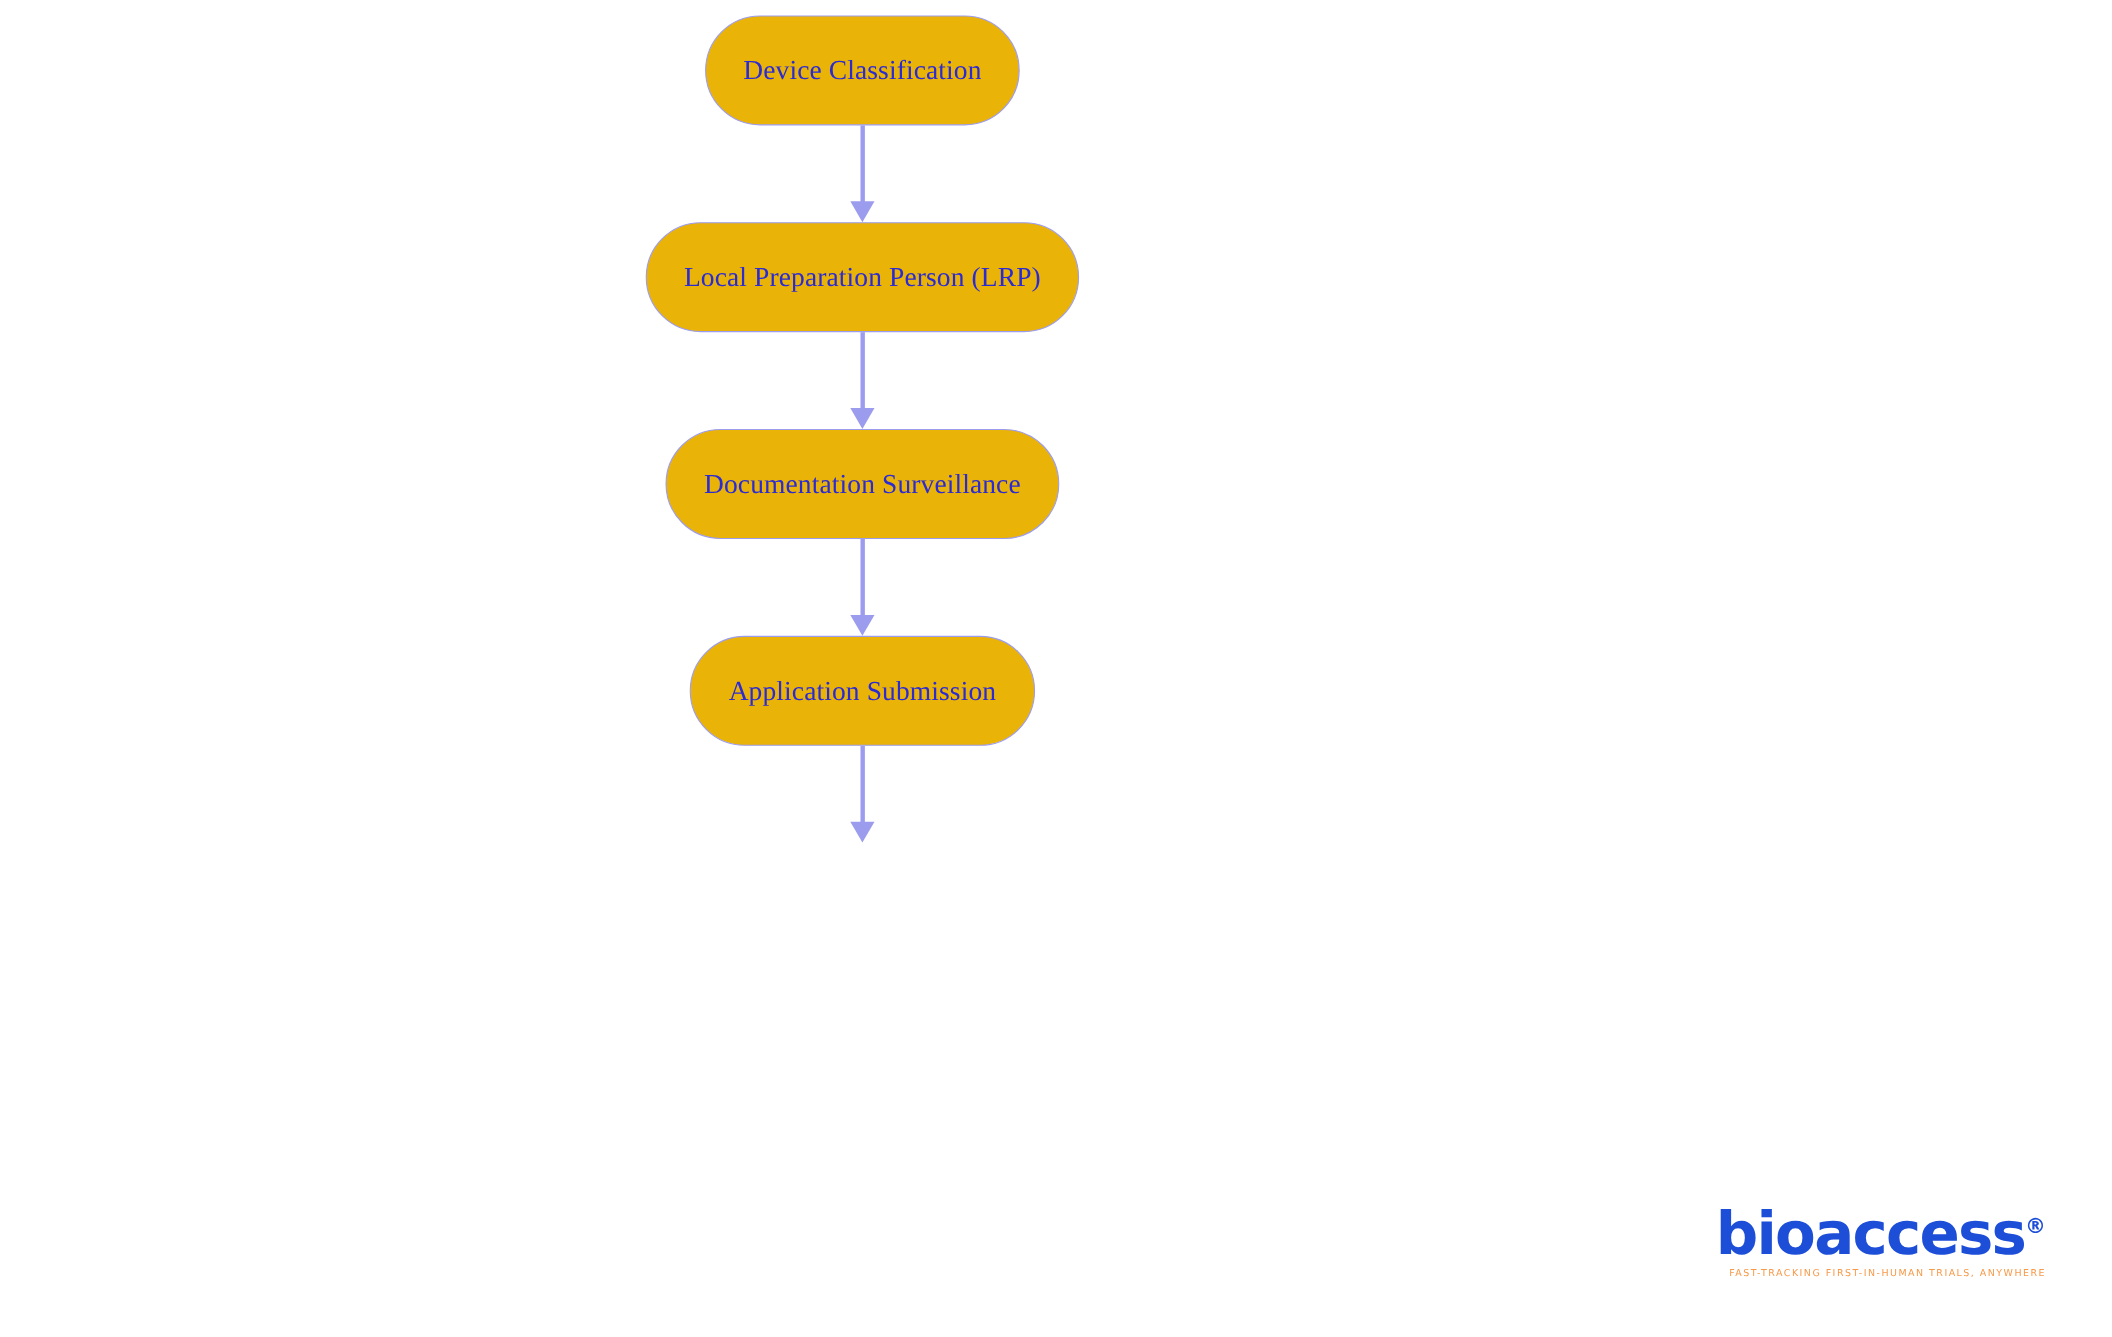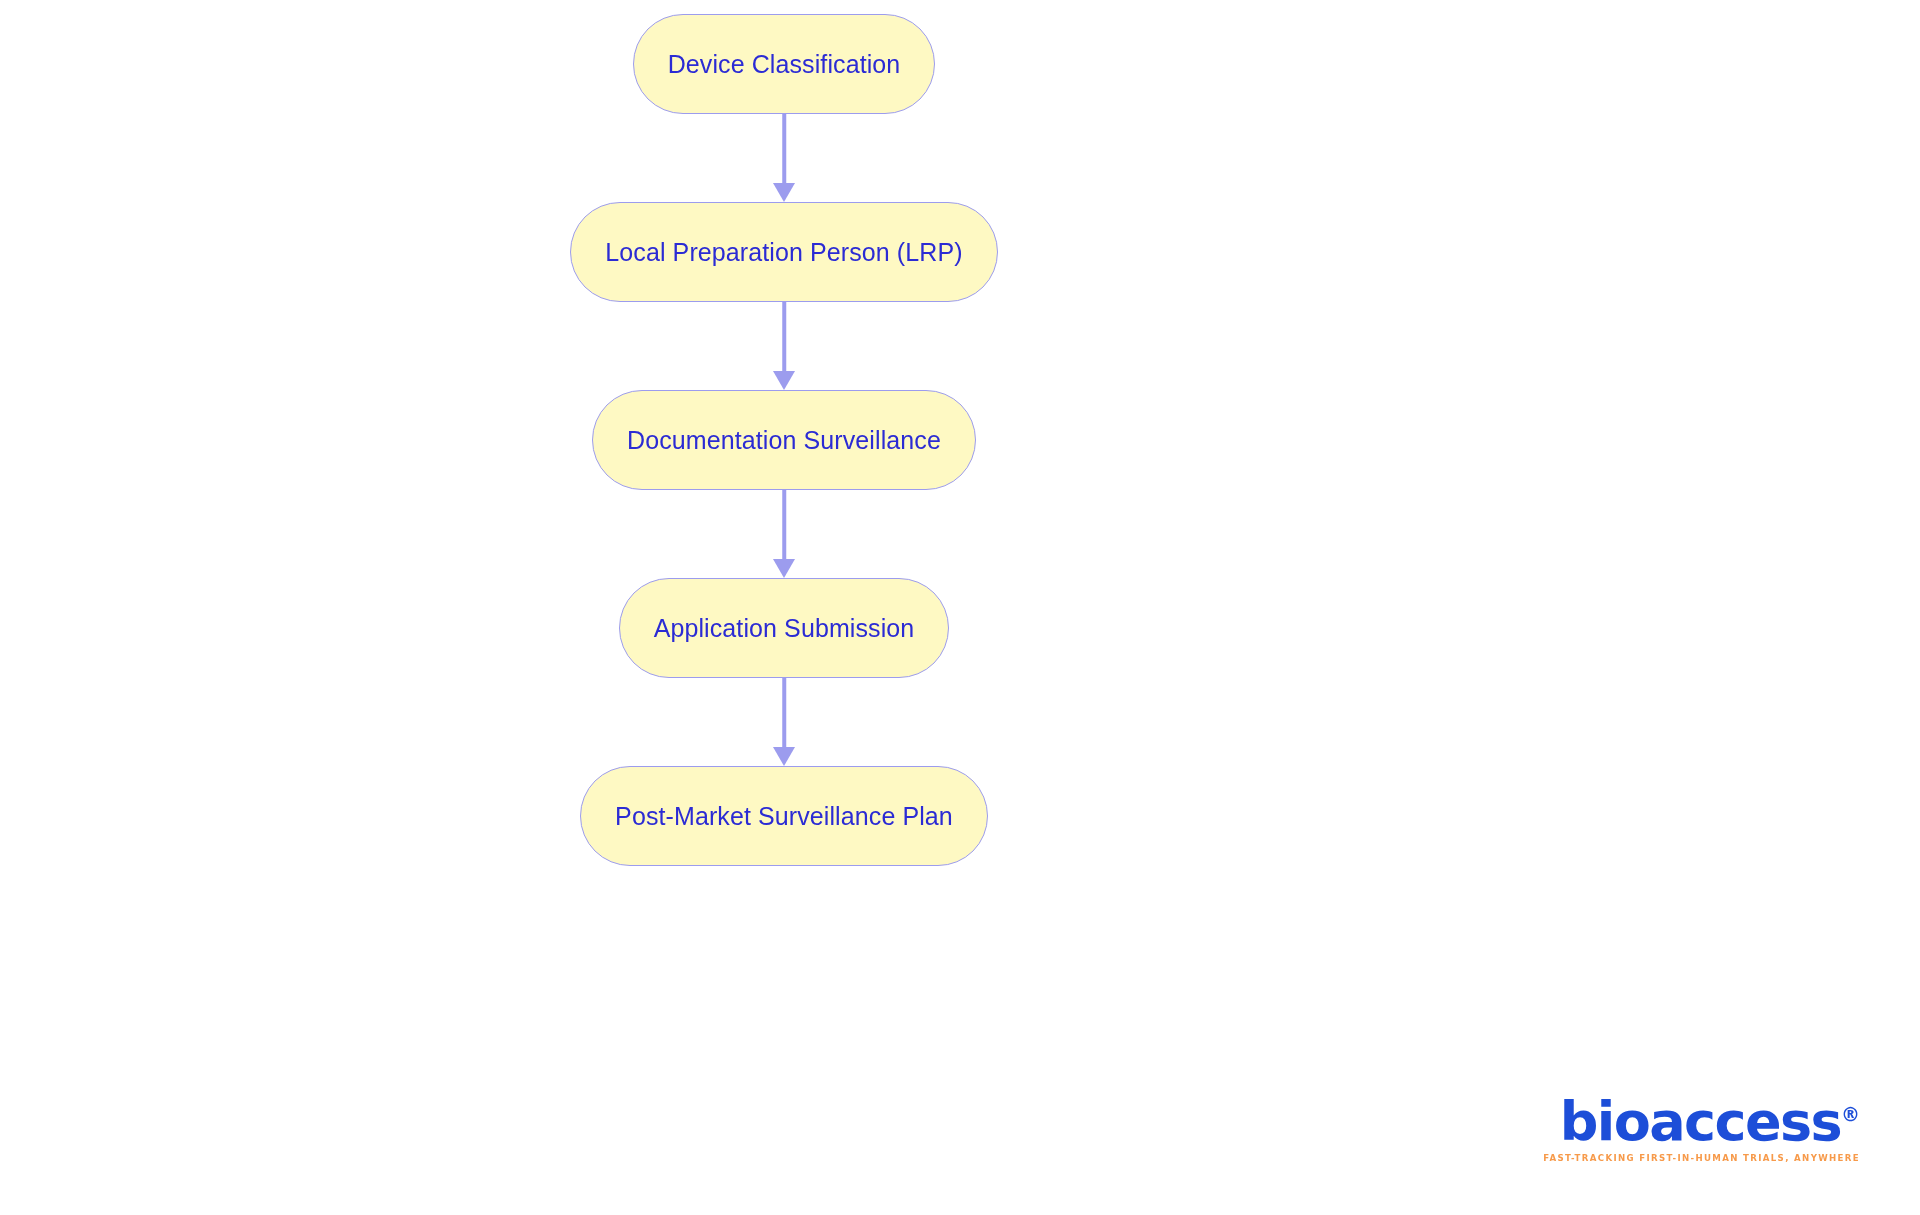--- a/index.html
+++ b/index.html
@@ -30,29 +30,30 @@
     left: 0;
     top: 0;
     width: 1568px;
     display: flex;
     flex-direction: column;
     align-items: center;
   }
 
   .node {
     box-sizing: border-box;
-    background: #fef9c3;
+    background: #eab308;
     border: 1.6px solid #9c9cee;
     border-radius: 56px;
     height: 100px;
     display: flex;
     align-items: center;
     justify-content: center;
     padding: 0 34px;
     position: relative;
+    font-family: Liberation Serif, serif;
   }
 
   .node-label {
     color: #2b2bd4;
     font-size: 25px;
     font-weight: 400;
     letter-spacing: 0.1px;
     white-space: nowrap;
     line-height: 1;
   }
@@ -104,21 +105,21 @@
   }
   .logo-reg {
     font-size: 19px;
     font-weight: 700;
     vertical-align: super;
     letter-spacing: 0;
   }
   .logo-tagline {
     font-family: "DejaVu Sans", sans-serif;
     font-size: 8.6px;
-    font-weight: 700;
+    font-weight: 400;
     color: #f79a4a;
     letter-spacing: 1.35px;
     line-height: 1;
     margin-top: 5px;
     white-space: nowrap;
   }
 </style>
 </head>
 <body>
 
@@ -155,23 +156,20 @@
 
     <div class="node">
       <span class="node-label">Application Submission</span>
     </div>
 
     <div class="connector">
       <div class="stem"></div>
       <div class="head"></div>
     </div>
 
-    <div class="node">
-      <span class="node-label">Post-Market Surveillance Plan</span>
-    </div>
 
   </div>
 
   <div id="brand-logo">
     <div class="logo-wordmark"><span>bioaccess</span><span class="logo-reg">®</span></div>
     <div class="logo-tagline">FAST-TRACKING FIRST-IN-HUMAN TRIALS, ANYWHERE</div>
   </div>
 
 </div>
 

